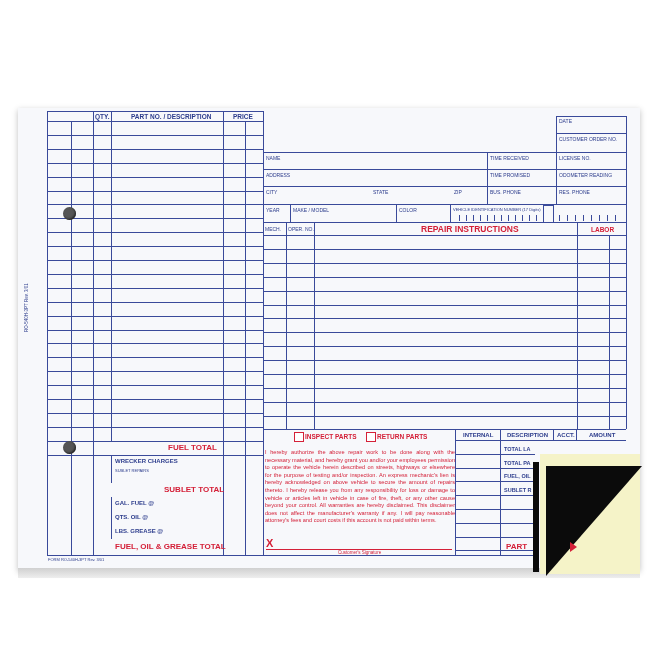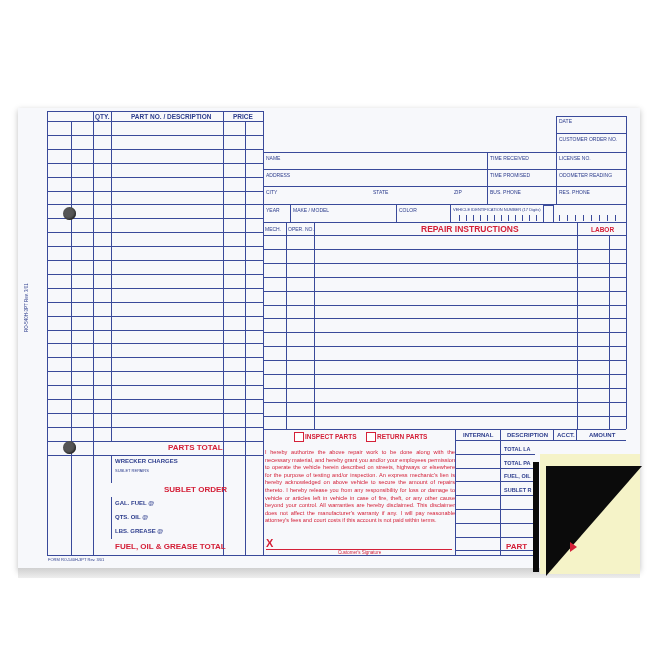--- a/index.html
+++ b/index.html
@@ -71,24 +71,24 @@
       <div class="ln h" style="left: 47px; top: 399px; width: 216px;"></div>
       <div class="ln h" style="left: 47px; top: 413px; width: 216px;"></div>
       <div class="ln h" style="left: 47px; top: 427px; width: 216px;"></div>
       <div class="ln h" style="left: 47px; top: 441px; width: 216px;"></div>
       <div class="ln h" style="left: 47px; top: 455px; width: 216px;"></div>
     </div>
 
   <div class="hole" style="left:63px;top:207px;"></div>
   <div class="hole" style="left:63px;top:441px;"></div>
 
-  <span class="rhdr" style="left:168px;top:443px;font-size:8px;">PARTS TOTAL</span>
+  <span class="rhdr" style="left:168px;top:443px;font-size:8px;">FUEL TOTAL</span>
   <span class="hdr" style="left:115px;top:458px;font-size:6px;">WRECKER CHARGES</span>
   <span class="lbl" style="left:115px;top:468px;font-size:4px;">SUBLET REPAIRS</span>
-  <span class="rhdr" style="left:164px;top:485px;font-size:8px;">SUBLET ORDER</span>
+  <span class="rhdr" style="left:164px;top:485px;font-size:8px;">SUBLET TOTAL</span>
   <span class="hdr" style="left:115px;top:500px;font-size:6px;">GAL. FUEL @</span>
   <span class="hdr" style="left:115px;top:514px;font-size:6px;">QTS. OIL @</span>
   <span class="hdr" style="left:115px;top:528px;font-size:6px;">LBS. GREASE @</span>
   <span class="rhdr" style="left:115px;top:542px;font-size:8px;">FUEL, OIL &amp; GREASE TOTAL</span>
 
   <span class="lbl" style="left:48px;top:557px;font-size:4px;">FORM RO-540H-3PT   Rev. 3/01</span>
   <span class="vert" style="left:24px;top:332px;">RO-540H-3PT  Rev. 3/01</span>
 </div>
 
 <div>

